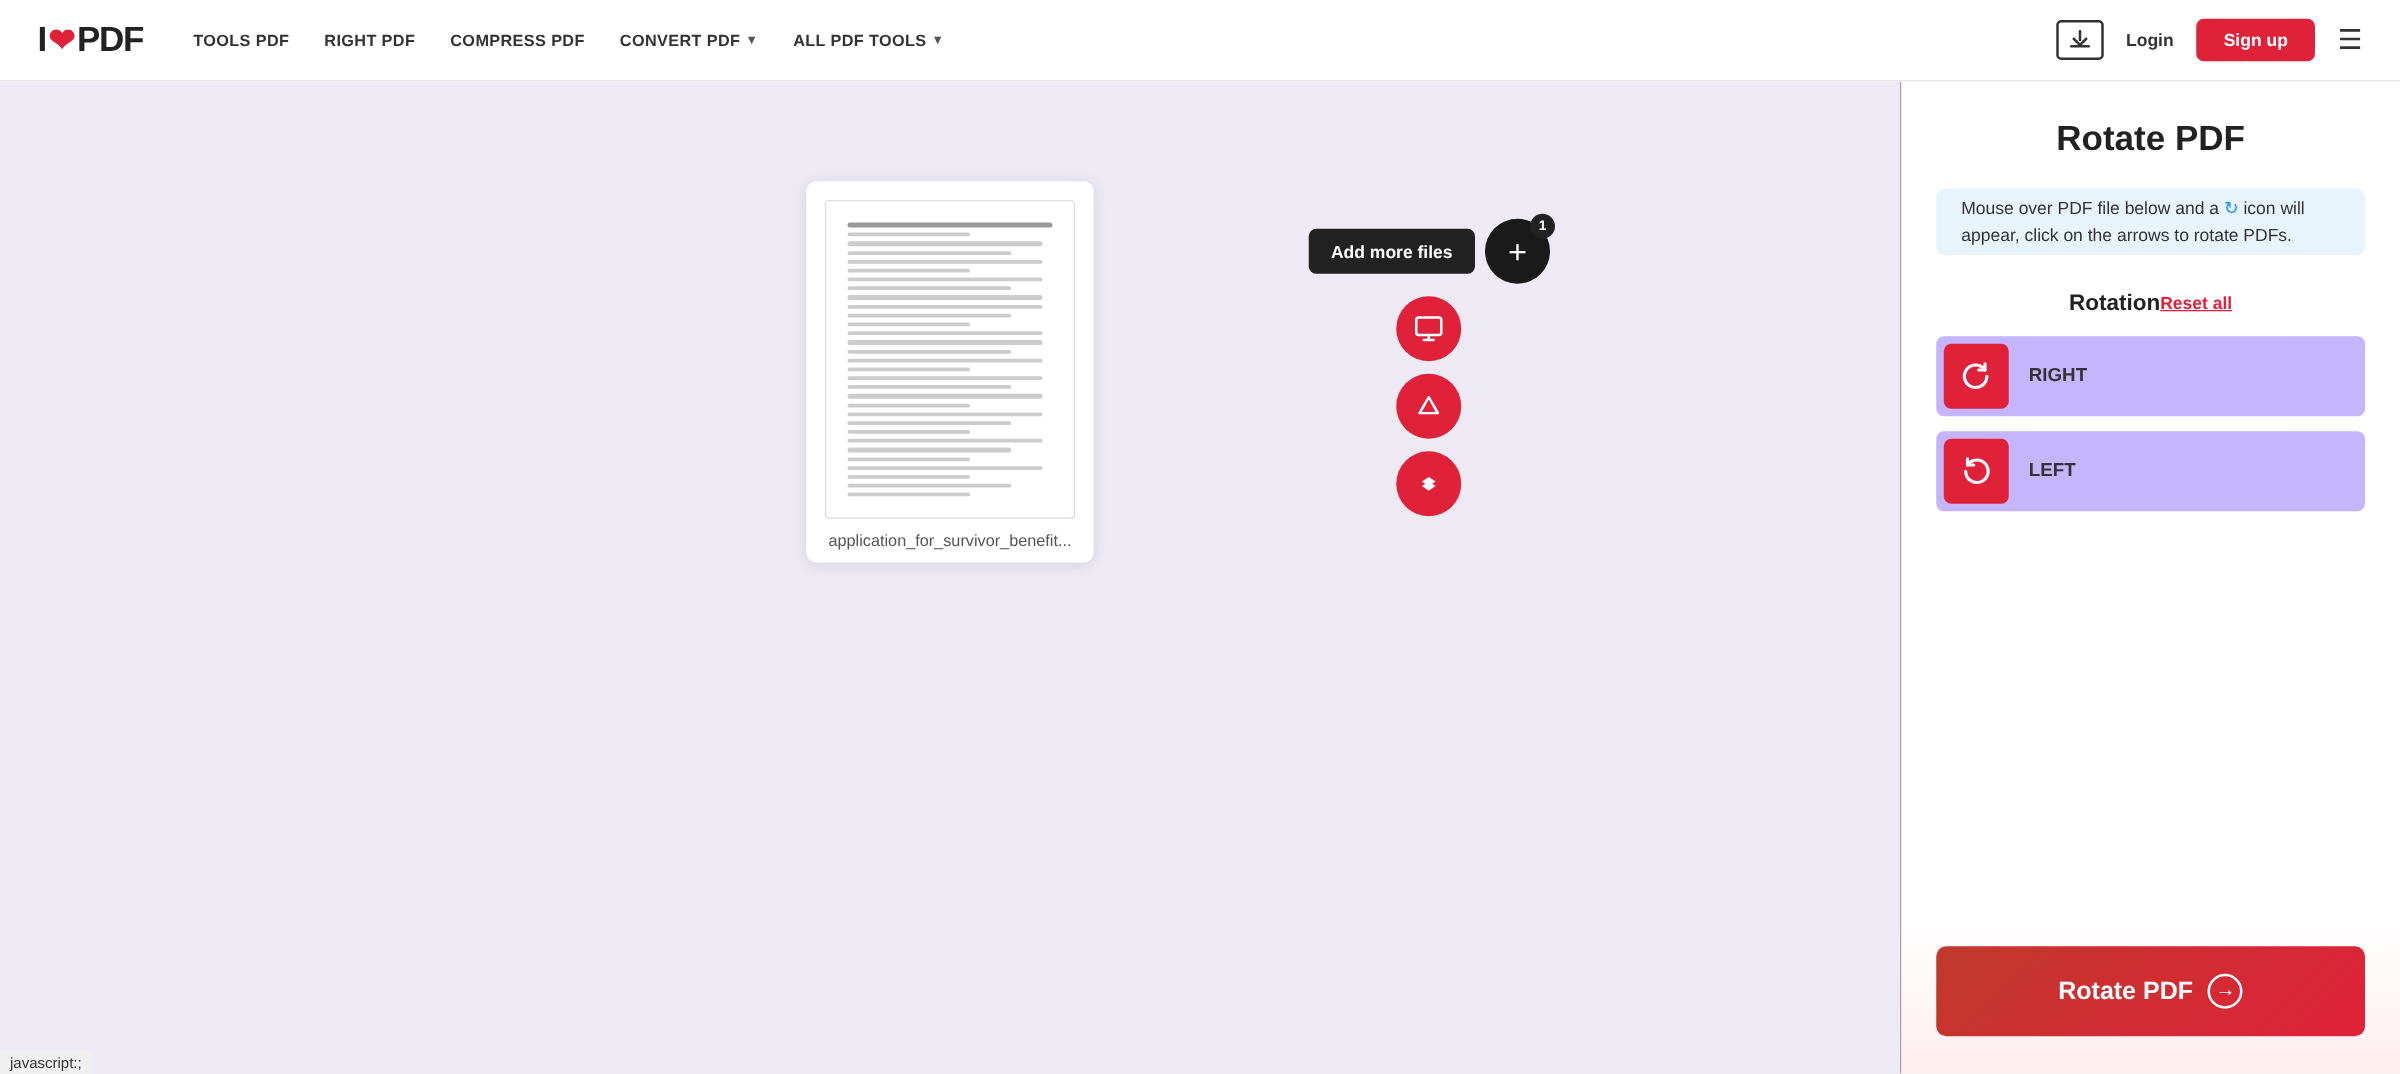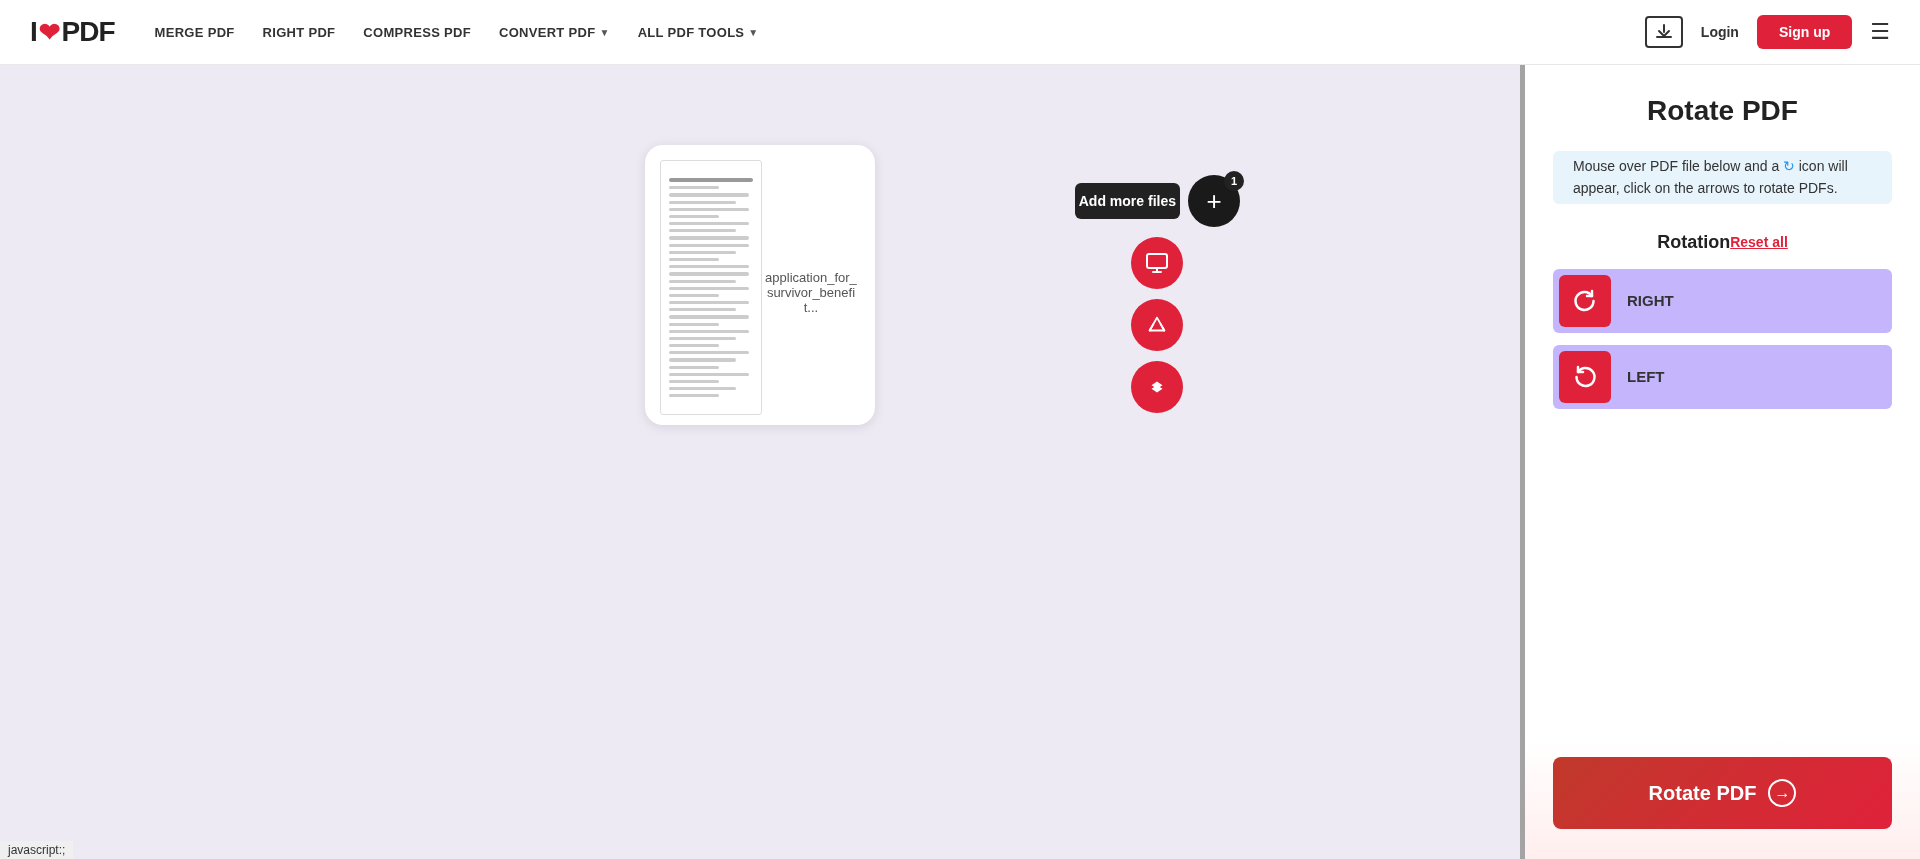--- a/index.html
+++ b/index.html
@@ -76,26 +76,26 @@
       position: relative;
       padding: 40px;
       display: flex;
       align-items: flex-start;
       justify-content: center;
     }
 
     
     .pdf-card {
       background: #fff;
-      border-radius: 18px;
+      border-radius: 8px;
       width: 230px;
       padding: 15px 15px 10px 15px;
       box-shadow: 0 2px 12px rgba(0,0,0,0.1);
       display: flex;
-      flex-direction: row;
+      flex-direction: column;
       align-items: center;
       margin-top: 40px;
     }
     .pdf-preview {
       width: 200px;
       height: 255px;
       background: #fff;
       border: 1px solid #ddd;
       border-radius: 3px;
       overflow: hidden;
@@ -141,21 +141,21 @@
       position: relative;
       display: flex;
       align-items: center;
       gap: 8px;
     }
     .add-tooltip {
       background: #222;
       color: #fff;
       font-size: 14px;
       font-weight: 600;
-      padding: 10px 4px;
+      padding: 10px 18px;
       border-radius: 6px;
       white-space: nowrap;
     }
     .fab-btn {
       width: 52px; height: 52px;
       border-radius: 50%;
       background: #e0213a;
       border: none;
       cursor: pointer;
       display: flex; align-items: center; justify-content: center;
@@ -173,21 +173,21 @@
       border-radius: 50%;
       font-size: 11px;
       font-weight: 700;
       display: flex; align-items: center; justify-content: center;
     }
 
     
     .sidebar {
       width: 400px;
       background: #fff;
-      border-left: 5px solid #a3a3a3;
+      border-left: 1px solid #a3a3a3;
       display: flex;
       flex-direction: column;
       padding: 30px 28px;
       overflow-y: auto;
     }
     .sidebar-title {
       font-size: 28px;
       font-weight: 700;
       color: #222;
       text-align: center;
@@ -304,21 +304,21 @@
 <body>
 
 <header class="header">
   <a class="logo">
     <span>I</span>
     <span class="logo-heart">❤</span>
     <span class="logo-pdf">PDF</span>
   </a>
   <nav class="nav">
     <a class="nav-item">
-      <span>MERGE PDF</span>
+      <span>TOOLS PDF</span>
     </a>
     <a class="nav-item">
       <span>RIGHT PDF</span>
     </a>
     <a class="nav-item">
       <span>COMPRESS PDF</span>
     </a>
     <a class="nav-item">
       <span>CONVERT PDF</span>
       <span class="nav-arrow">▼</span>

